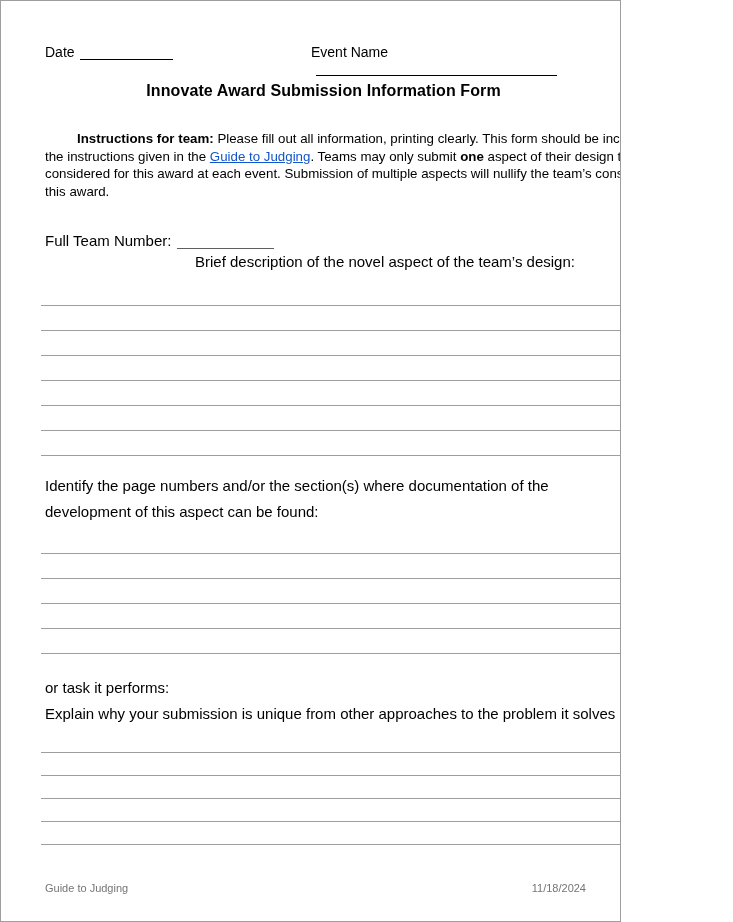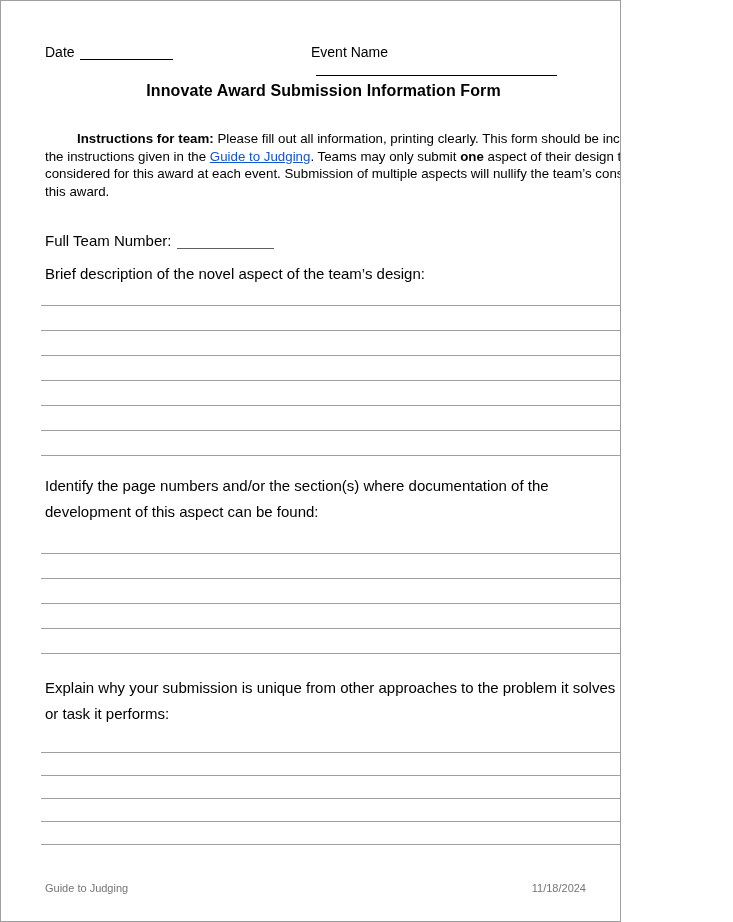--- a/index.html
+++ b/index.html
@@ -51,21 +51,21 @@
 
   
   .team-number { position: absolute; left: 44px; top: 221px; font-size: 15px; margin-top: 10px; }
   .team-u {
     display: inline-block; border-bottom: 1.5px solid #5f5f5f;
     height: 14px; width: 97px; vertical-align: bottom; margin-left: 6px;
   }
 
   
   .prompt { position: absolute; left: 44px; font-size: 15px; line-height: 26px; }
-  .prompt-0 { top: 260px; width: 680px; }
+  .prompt-0 { top: 248px; width: 680px; text-align: center; }
   .prompt-1 { top: 472px; width: 660px; }
   .prompt-2 { top: 674px; width: 680px; }
 
   
   .lines { position: absolute; left: 40px; width: 661px; }
   .lines-0 { top: 280px; }
   .lines-1 { top: 528px; }
   .lines-2 { top: 729px; }
   .lines-0 .rule-line, .lines-1 .rule-line { height: 24px; }
   .lines-2 .rule-line { height: 22px; }
@@ -116,22 +116,22 @@
     </div>
   <div class="lines lines-1">
       <div class="rule-line"></div>
       <div class="rule-line"></div>
       <div class="rule-line"></div>
       <div class="rule-line"></div>
       <div class="rule-line"></div>
     </div>
 
   <div class="prompt prompt-2">
+      <div>or task it performs:</div>
       <div>Explain why your submission is unique from other approaches to the problem it solves</div>
-      <div>or task it performs:</div>
     </div>
   <div class="lines lines-2">
       <div class="rule-line"></div>
       <div class="rule-line"></div>
       <div class="rule-line"></div>
       <div class="rule-line"></div>
       <div class="rule-line"></div>
     </div>
 
   <div class="footer-left">Guide to Judging</div>

